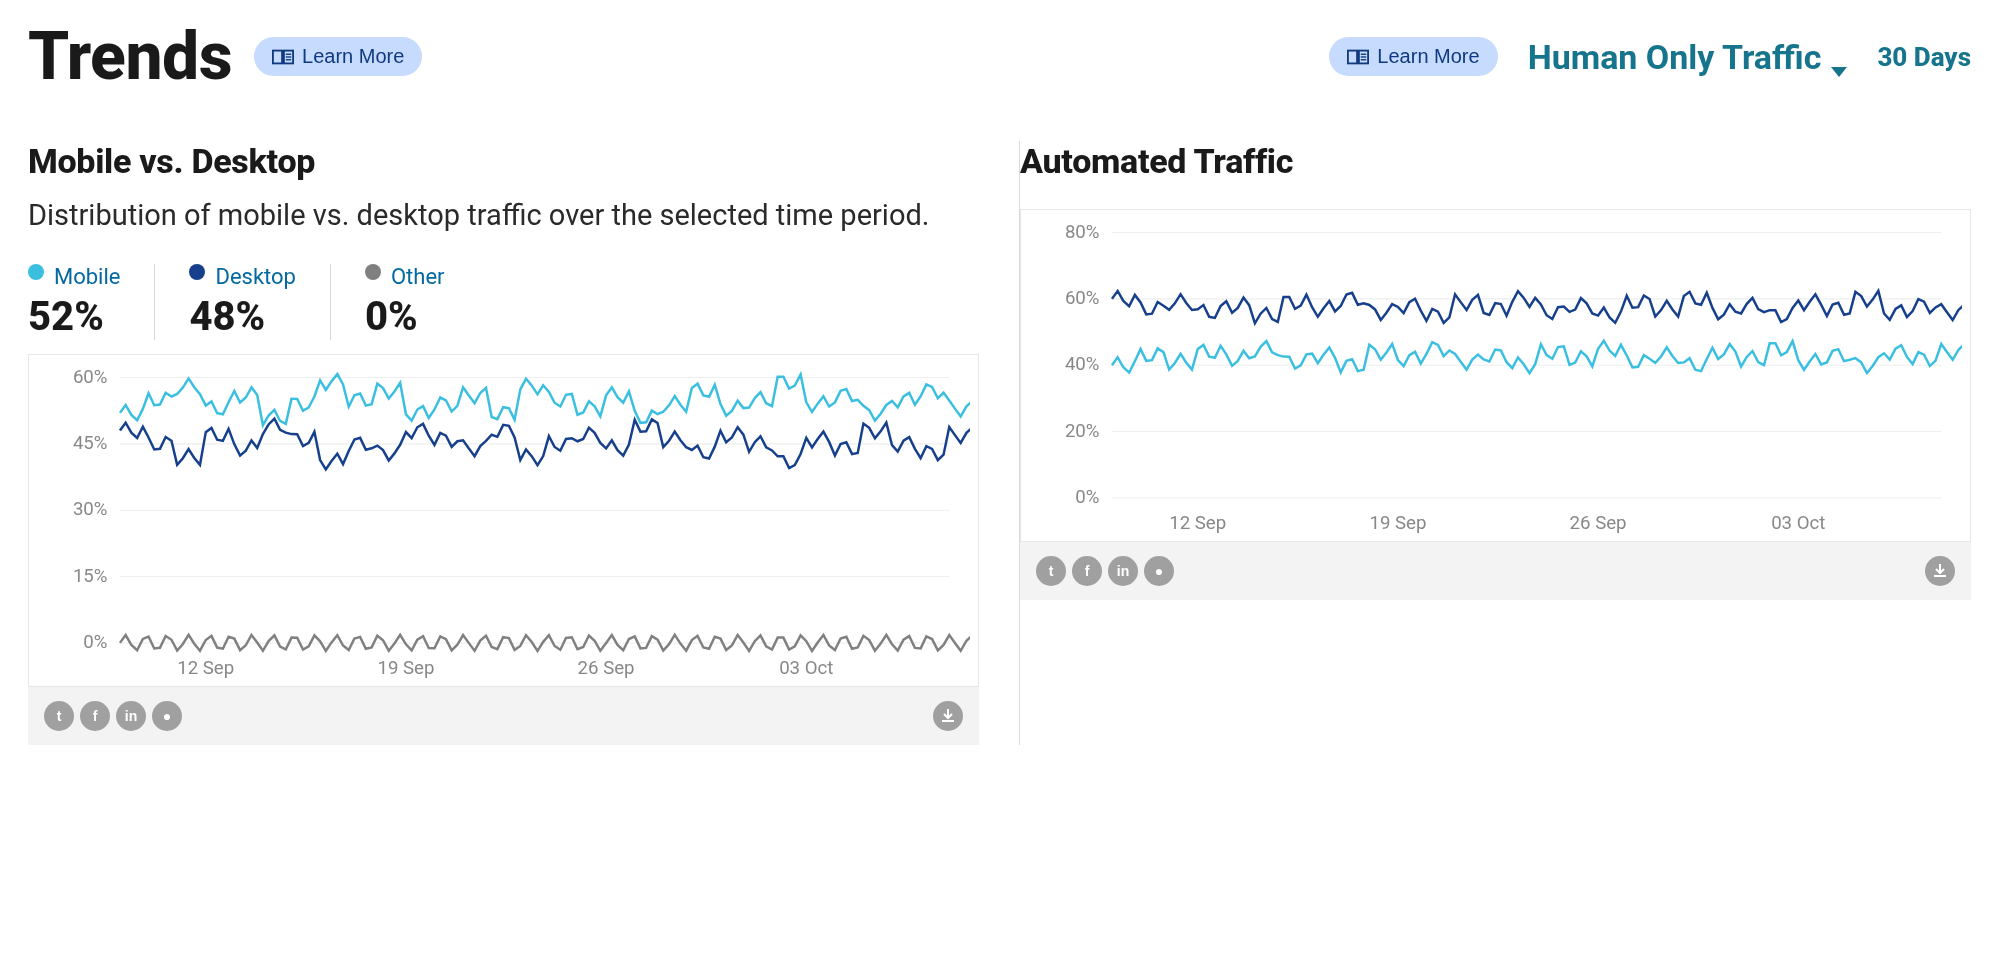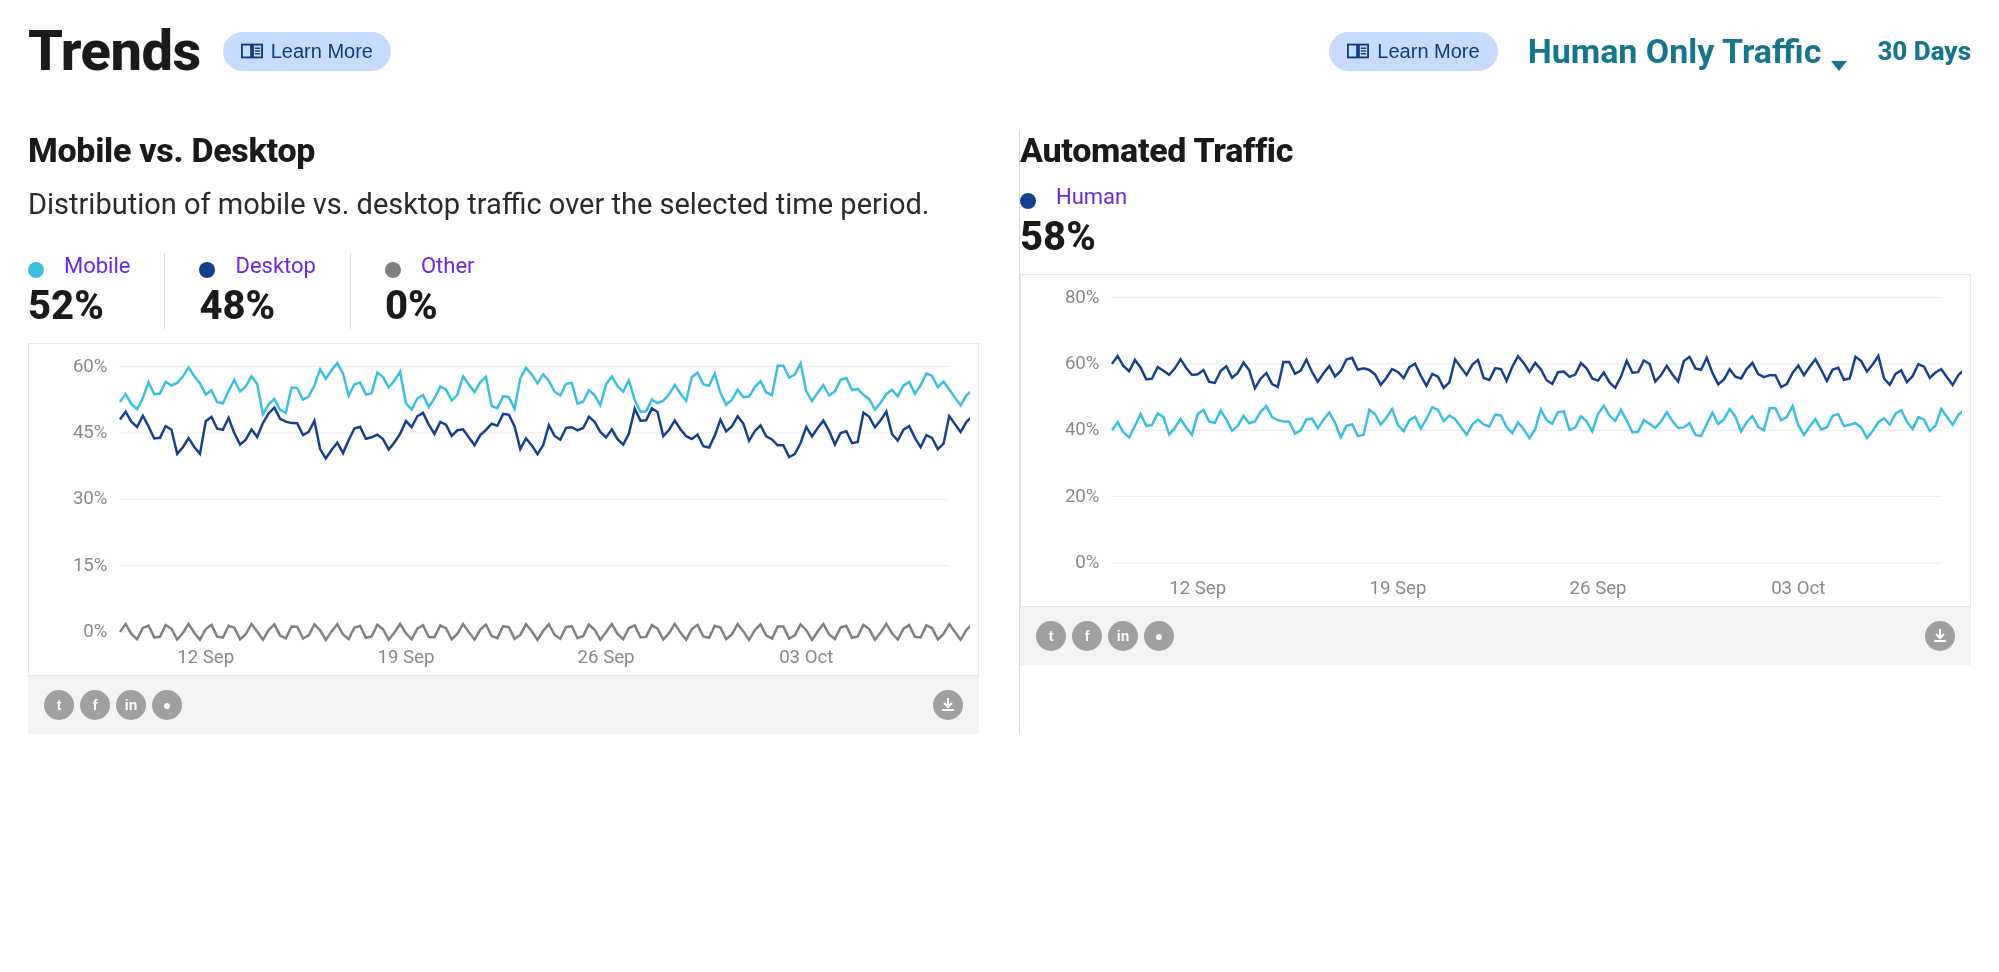--- a/index.html
+++ b/index.html
@@ -25,21 +25,21 @@
     color: var(--ink);
     background: #fff;
     width: 1999px;
   }
   .topbar {
     display: flex;
     align-items: center;
     gap: 22px;
   }
   .page-title {
-    font-size: 56px;
+    font-size: 66px;
     font-weight: 800;
     margin: 0;
     letter-spacing: -0.5px;
   }
   .pill {
     display: inline-flex;
     align-items: center;
     gap: 8px;
     background: var(--pill-bg);
     color: var(--pill-ink);
@@ -112,24 +112,24 @@
     margin-bottom: 14px;
   }
   .legend-item {
     padding: 0 34px 0 0;
     border-right: 1px solid var(--sep);
     margin-right: 34px;
   }
   .legend-item:last-child { border-right: none; margin-right: 0; }
   .legend-head {
     display: flex;
-    align-items: flex-end;
-    gap: 20px;
+    align-items: flex-start;
+    gap: 10px;
     font-size: 22px;
-    color: #6d28d9;
+    color: #0369a1;
     margin-bottom: 4px;
   }
   .swatch {
     width: 16px; height: 16px; border-radius: 50%;
     display: inline-block;
   }
   .legend-value {
     font-size: 40px;
     font-weight: 800;
   }
@@ -295,27 +295,20 @@
             <path d="M8 1v8M4 6l4 4 4-4M2 13h12" stroke="#fff" stroke-width="2" fill="none"></path>
           </svg>
       </button>
     </div>
   </section>
 
   <section class="card">
     <h2 class="card-title">Automated Traffic</h2>
 
     <div class="legend" id="legend-at">
-        <div class="legend-item">
-          <div class="legend-head">
-            <span class="swatch" style="background:#163f8c"></span>
-            <span>Human</span>
-          </div>
-          <div class="legend-value">58%</div>
-        </div>
       </div>
 
     <div class="chart-wrap">
       <svg class="chart" id="chart-at" viewBox="0 0 900 310">
           <line class="grid-line" x1="80" x2="880" y1="270" y2="270"></line>
           <g class="ytick">
             <text x="68" y="275" text-anchor="end">0%</text>
           </g>
           <line class="grid-line" x1="80" x2="880" y1="206" y2="206"></line>
           <g class="ytick">

